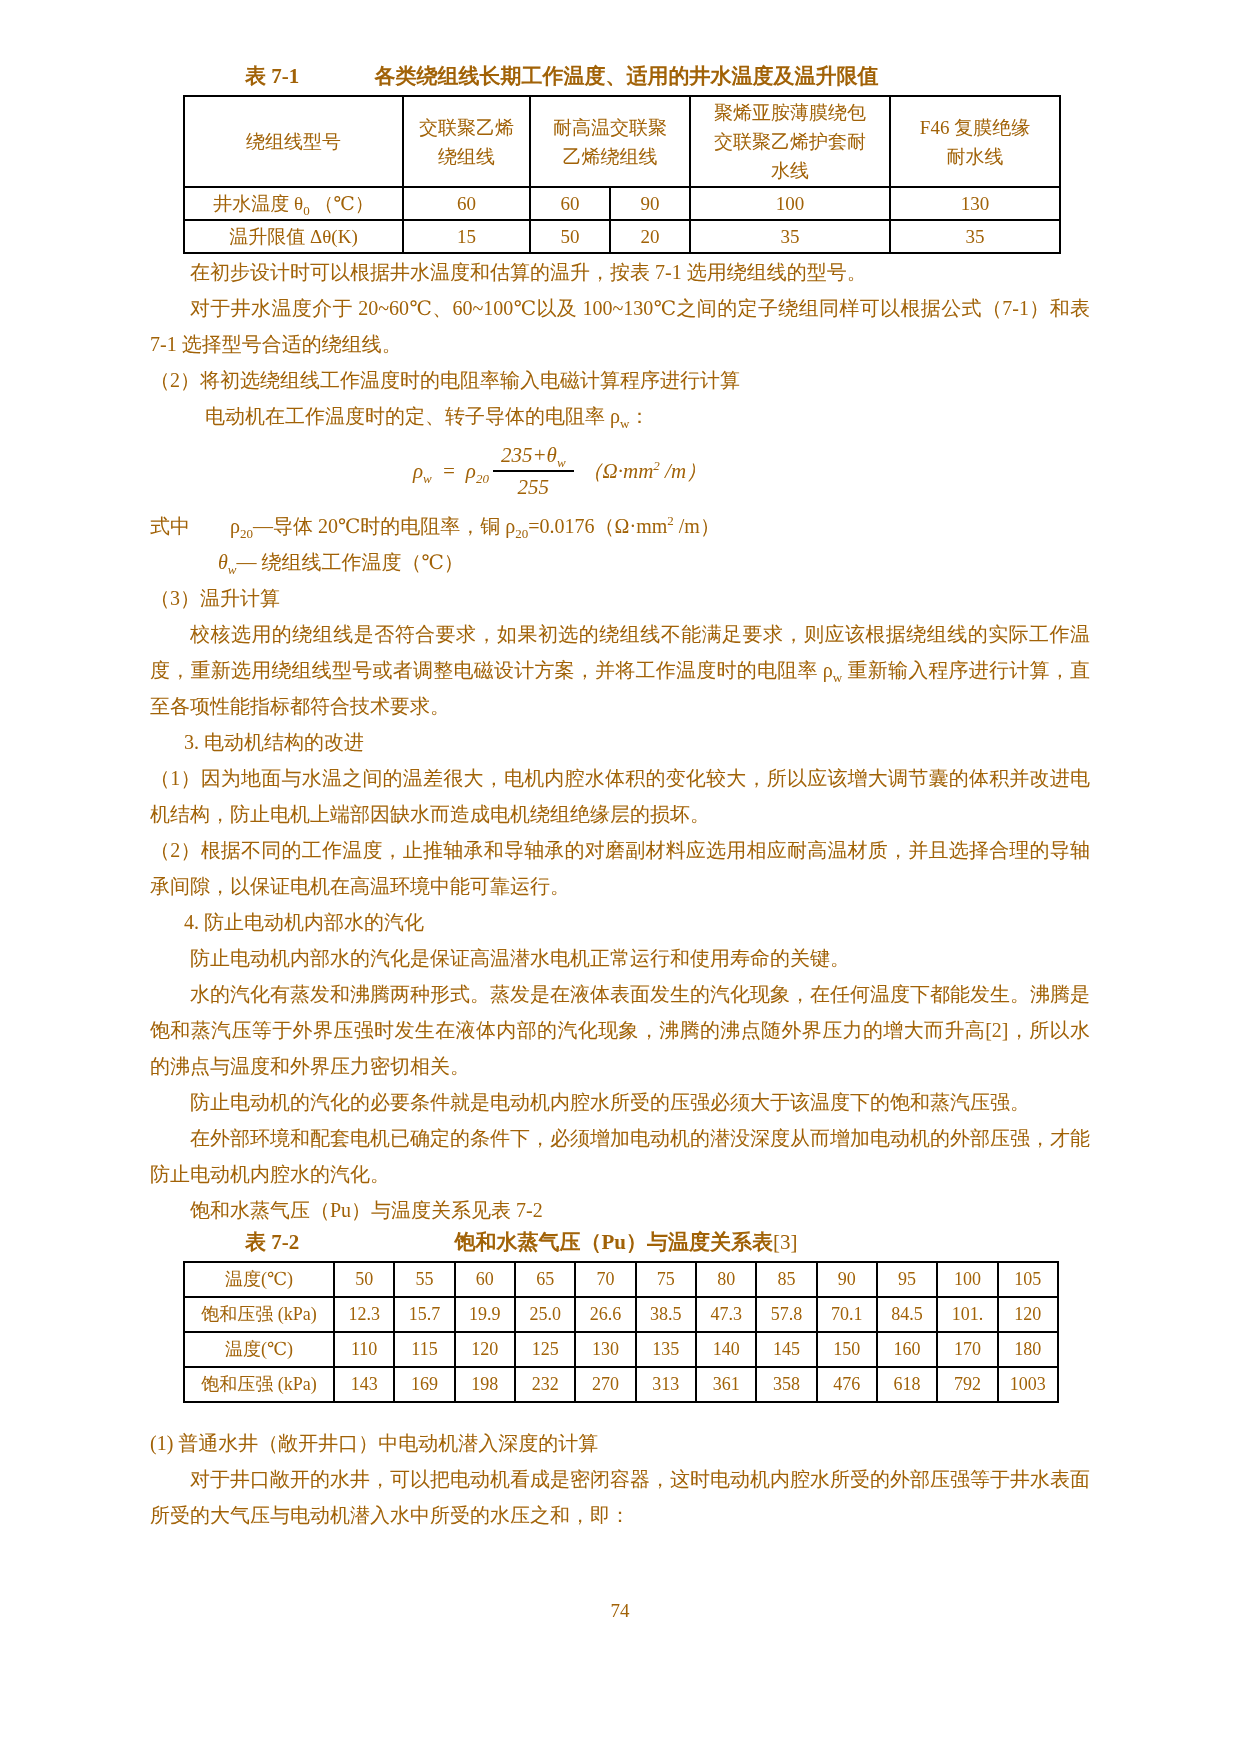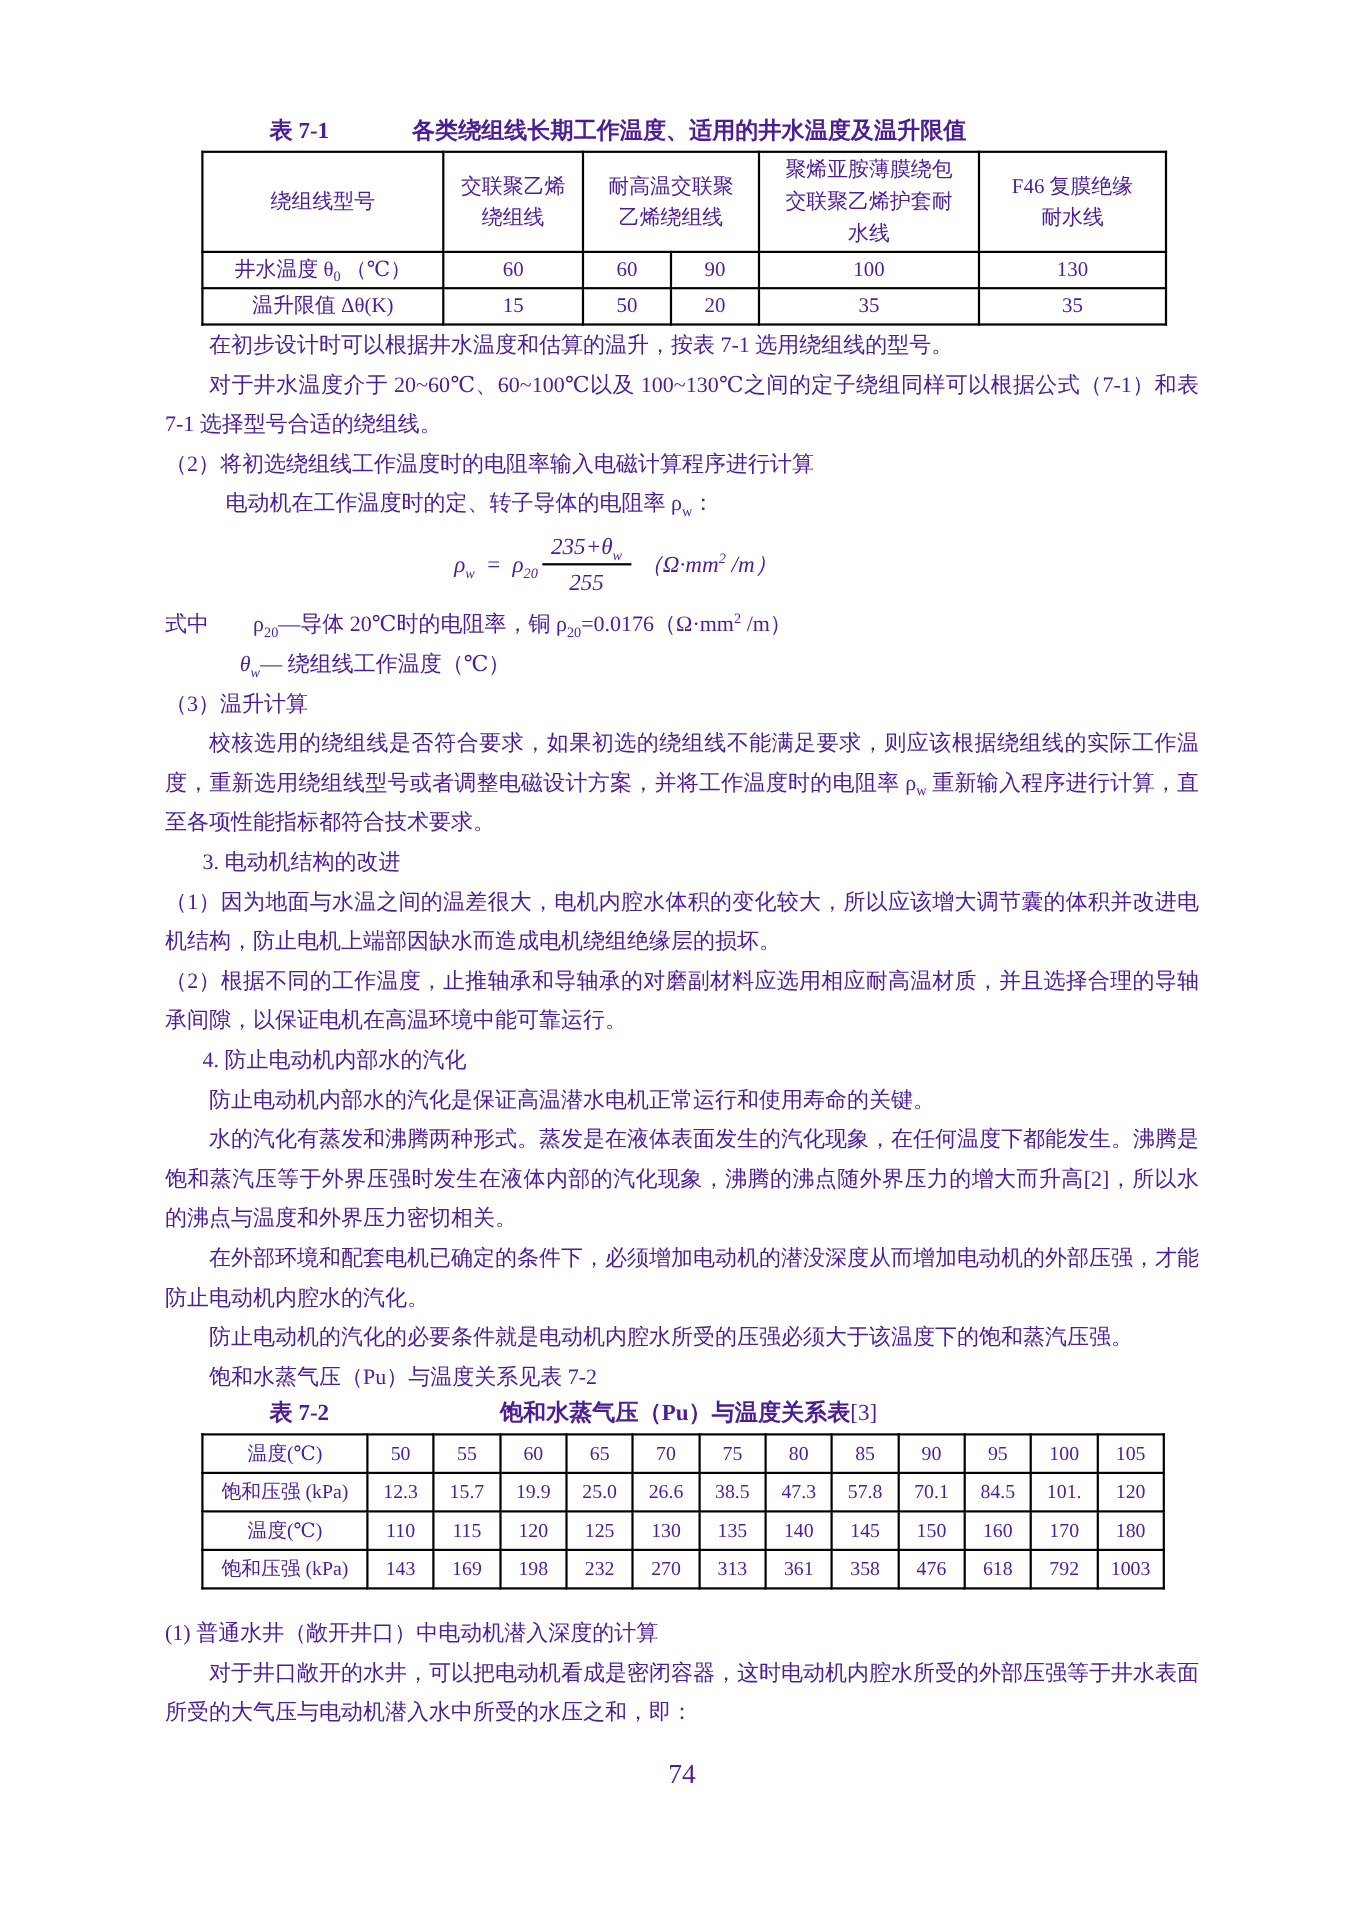--- a/index.html
+++ b/index.html
@@ -1,19 +1,19 @@
 <!DOCTYPE html>
 <html><head>
 <meta charset="utf-8">
 <style>
   html,body{margin:0;padding:0;background:#ffffff;}
   .page{
     position:relative;width:1240px;height:1754px;background:#ffffff;
-    box-sizing:border-box;padding:104px 150px 0 150px;overflow:hidden;
-    font-family:"Liberation Serif","DejaVu Serif",serif;color:#4c1d95;
+    box-sizing:border-box;padding:62px 150px 0 150px;overflow:hidden;
+    font-family:"Liberation Serif","DejaVu Serif",serif;color:#a16207;
   }
   p{margin:0;font-size:20px;line-height:36px;text-align:justify;}
   .indent{text-indent:2em;}
   .indent-lg{text-indent:55px;}
   .indent-h{text-indent:34px;}
 
   
   .tbl-caption{font-size:21px;font-weight:bold;line-height:28px;margin:0 0 5px 0;}
   .tbl-caption .cap-label{margin-left:95px;}
   .tbl-caption .cap-title{margin-left:70px;}
@@ -44,21 +44,21 @@
   .f-eq{margin:0 10px;}
   .frac{display:inline-flex;flex-direction:column;align-items:center;margin:0 8px 0 4px;}
   .frac .num{border-bottom:2px solid #000;padding:0 8px 3px 8px;line-height:24px;}
   .frac .den{padding-top:3px;line-height:24px;}
   .where-line .where-label{margin-right:40px;}
   .where-line2{padding-left:68px;}
   .ital{font-style:italic;}
 
   .page-number{
     position:absolute;top:1600px;left:0;right:0;text-align:center;
-    font-size:25px;
+    font-size:19px;
   }
 </style>
 </head>
 <body>
 
 <div class="page">
 
   <div class="tbl-caption">
     <span class="cap-label">表 7-1</span>
     <span class="cap-title">各类绕组线长期工作温度、适用的井水温度及温升限值</span>
@@ -128,22 +128,22 @@
   <p>（3）温升计算</p>
   <p class="indent"><span>校核选用的绕组线是否符合要求，如果初选的绕组线不能满足要求，则应该根据绕组线的实际工作温度，重新选用绕组线型号或者调整电磁设计方案，并将工作温度时的电阻率 ρ</span><sub>w</sub><span> 重新输入程序进行计算，直至各项性能指标都符合技术要求。</span></p>
 
   <p class="indent-h">3. 电动机结构的改进</p>
   <p>（1）因为地面与水温之间的温差很大，电机内腔水体积的变化较大，所以应该增大调节囊的体积并改进电机结构，防止电机上端部因缺水而造成电机绕组绝缘层的损坏。</p>
   <p>（2）根据不同的工作温度，止推轴承和导轴承的对磨副材料应选用相应耐高温材质，并且选择合理的导轴承间隙，以保证电机在高温环境中能可靠运行。</p>
 
   <p class="indent-h">4. 防止电动机内部水的汽化</p>
   <p class="indent">防止电动机内部水的汽化是保证高温潜水电机正常运行和使用寿命的关键。</p>
   <p class="indent">水的汽化有蒸发和沸腾两种形式。蒸发是在液体表面发生的汽化现象，在任何温度下都能发生。沸腾是饱和蒸汽压等于外界压强时发生在液体内部的汽化现象，沸腾的沸点随外界压力的增大而升高[2]，所以水的沸点与温度和外界压力密切相关。</p>
+  <p class="indent">防止电动机的汽化的必要条件就是电动机内腔水所受的压强必须大于该温度下的饱和蒸汽压强。</p>
   <p class="indent">在外部环境和配套电机已确定的条件下，必须增加电动机的潜没深度从而增加电动机的外部压强，才能防止电动机内腔水的汽化。</p>
-  <p class="indent">防止电动机的汽化的必要条件就是电动机内腔水所受的压强必须大于该温度下的饱和蒸汽压强。</p>
   <p class="indent">饱和水蒸气压（Pu）与温度关系见表 7-2</p>
 
   <div class="tbl-caption tbl-caption2">
     <span class="cap-label">表 7-2</span>
     <span class="cap-title"><span>饱和水蒸气压（Pu）与温度关系表</span><span class="cap-ref">[3]</span></span>
   </div>
 
   <table class="t2">
     <colgroup>
       <col style="width:150px">

